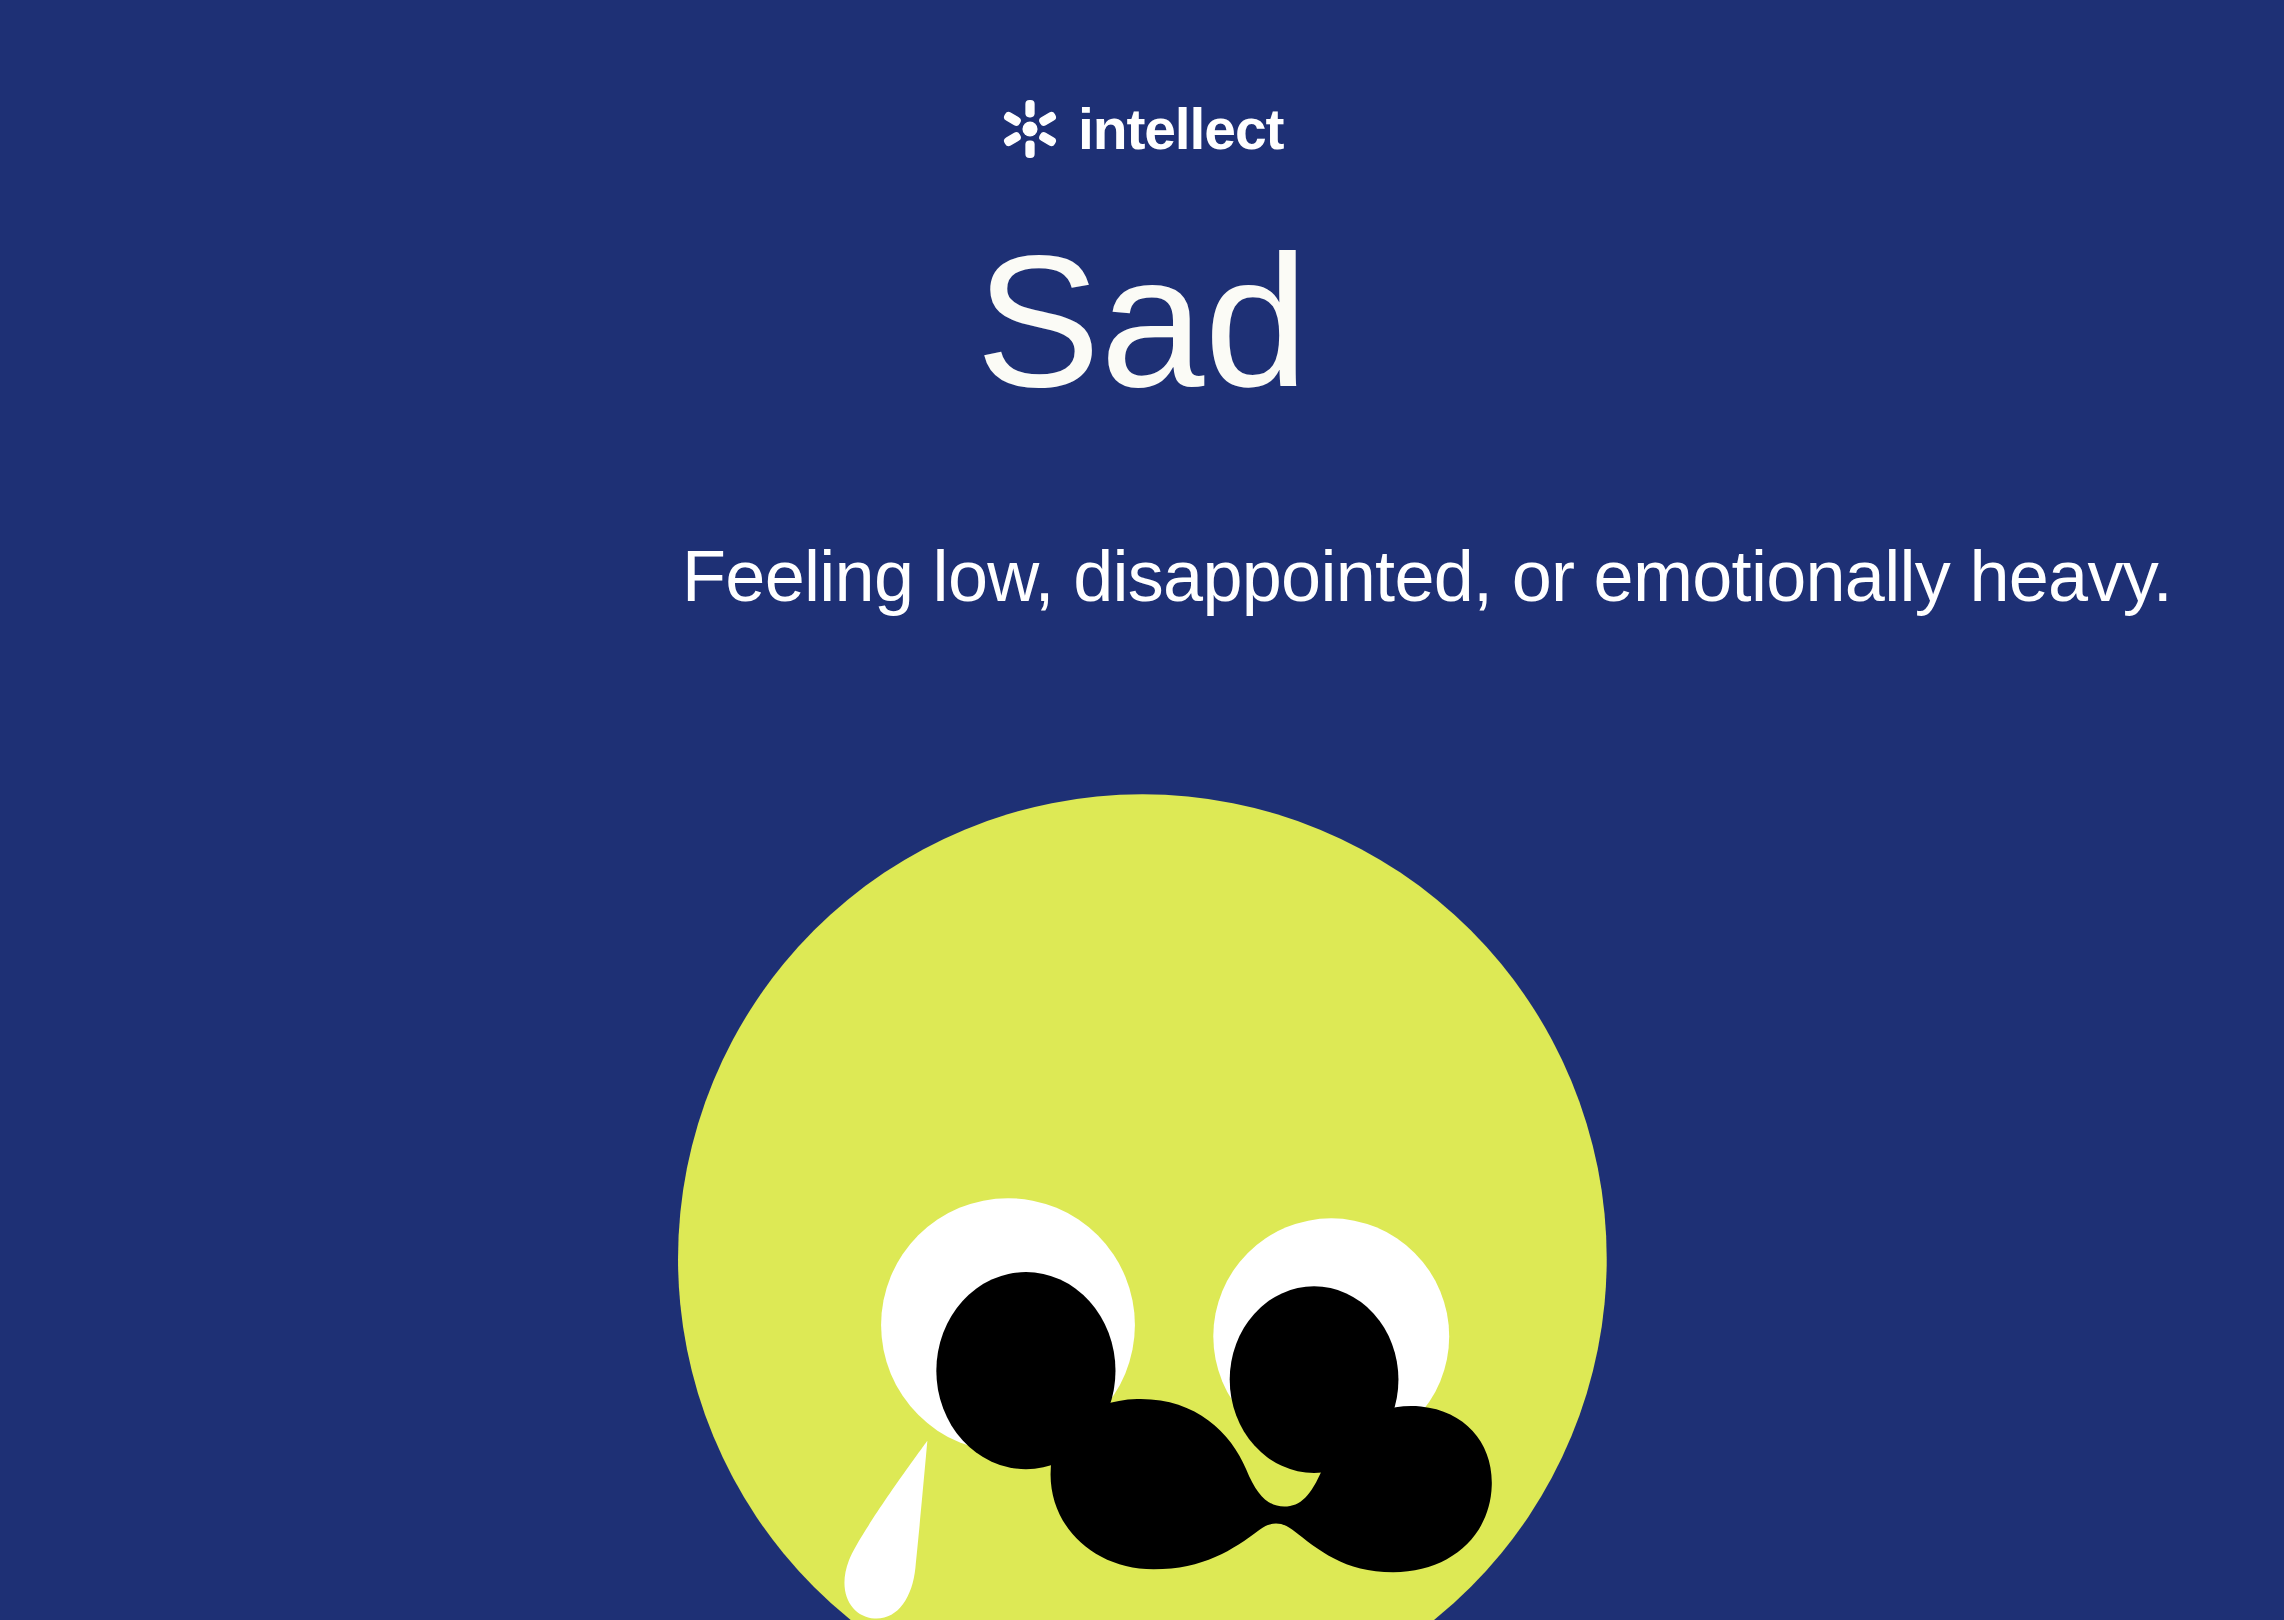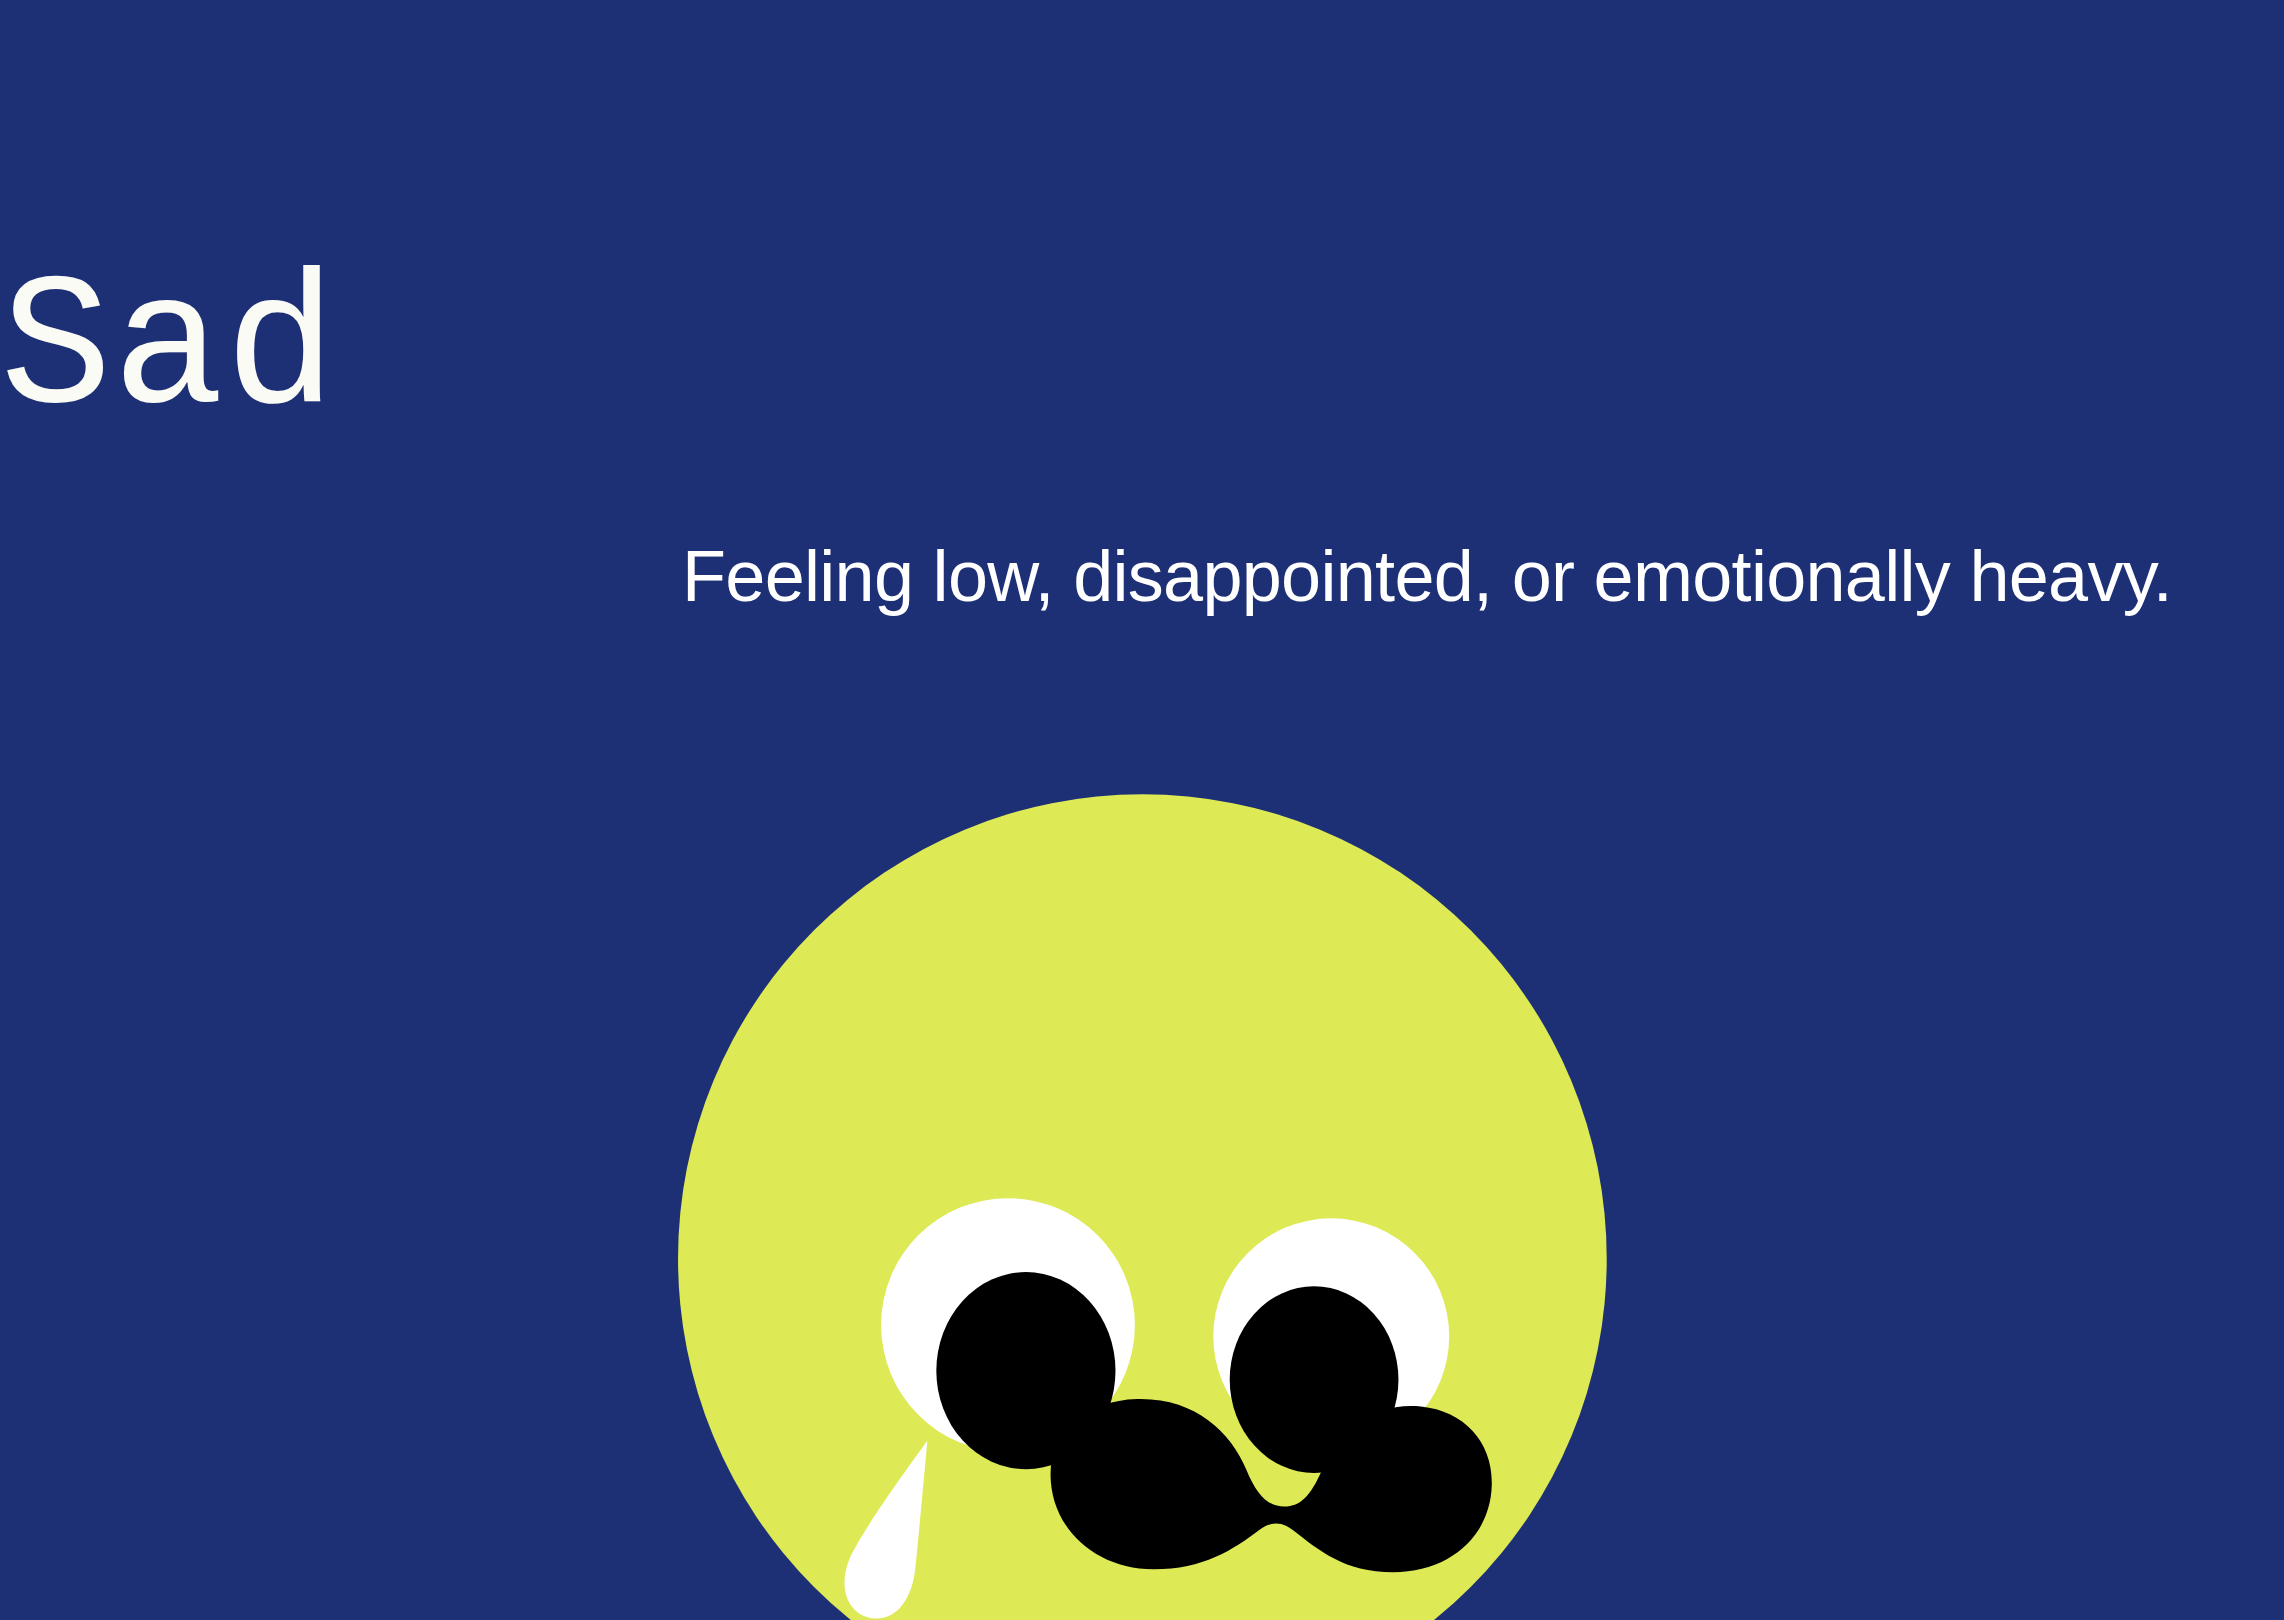--- a/index.html
+++ b/index.html
@@ -49,28 +49,27 @@
     line-height: 1;
     white-space: nowrap;
   }
 
   
   .title {
     position: absolute;
     top: 224px;
     left: 0;
     width: 100%;
-    text-align: left;
+    text-align: center;
     color: #fbfbf6;
-    font-family: Liberation Mono, monospace;
+    font-family: Liberation Sans, sans-serif;
     font-size: 187px;
     font-weight: 400;
     line-height: 1.05;
     letter-spacing: 0px;
-    margin-top: 29px;
   }
 
   
   .subtitle {
     position: absolute;
     top: 535px;
     left: 0;
     width: 100%;
     text-align: right;
     color: #ffffff;
@@ -99,20 +98,32 @@
     width: 2284px;
     height: 1620px;
     display: block;
   }
 </style>
 </head>
 <body>
 
 <div class="screen">
 
+  <div class="brand">
+    <svg class="brand-mark" viewBox="0 0 100 100" aria-hidden="true">
+      <circle cx="50" cy="50" r="13" fill="#ffffff"></circle>
+      <rect x="42" y="0" width="16" height="30" rx="7" fill="#ffffff"></rect>
+      <rect x="42" y="70" width="16" height="30" rx="7" fill="#ffffff"></rect>
+      <rect x="42" y="0" width="16" height="30" rx="7" fill="#ffffff" transform="rotate(60 50 50)"></rect>
+      <rect x="42" y="70" width="16" height="30" rx="7" fill="#ffffff" transform="rotate(60 50 50)"></rect>
+      <rect x="42" y="0" width="16" height="30" rx="7" fill="#ffffff" transform="rotate(120 50 50)"></rect>
+      <rect x="42" y="70" width="16" height="30" rx="7" fill="#ffffff" transform="rotate(120 50 50)"></rect>
+    </svg>
+    <span class="brand-word">intellect</span>
+  </div>
 
   <div class="title">Sad</div>
 
   <div class="subtitle">Feeling low, disappointed, or emotionally heavy.</div>
 
   <div class="emoji-wrap">
     <svg class="emoji-svg" viewBox="0 0 3059 2170" aria-hidden="true">
 
       <circle cx="1530" cy="1686" r="622" fill="#dde955"></circle>
 

